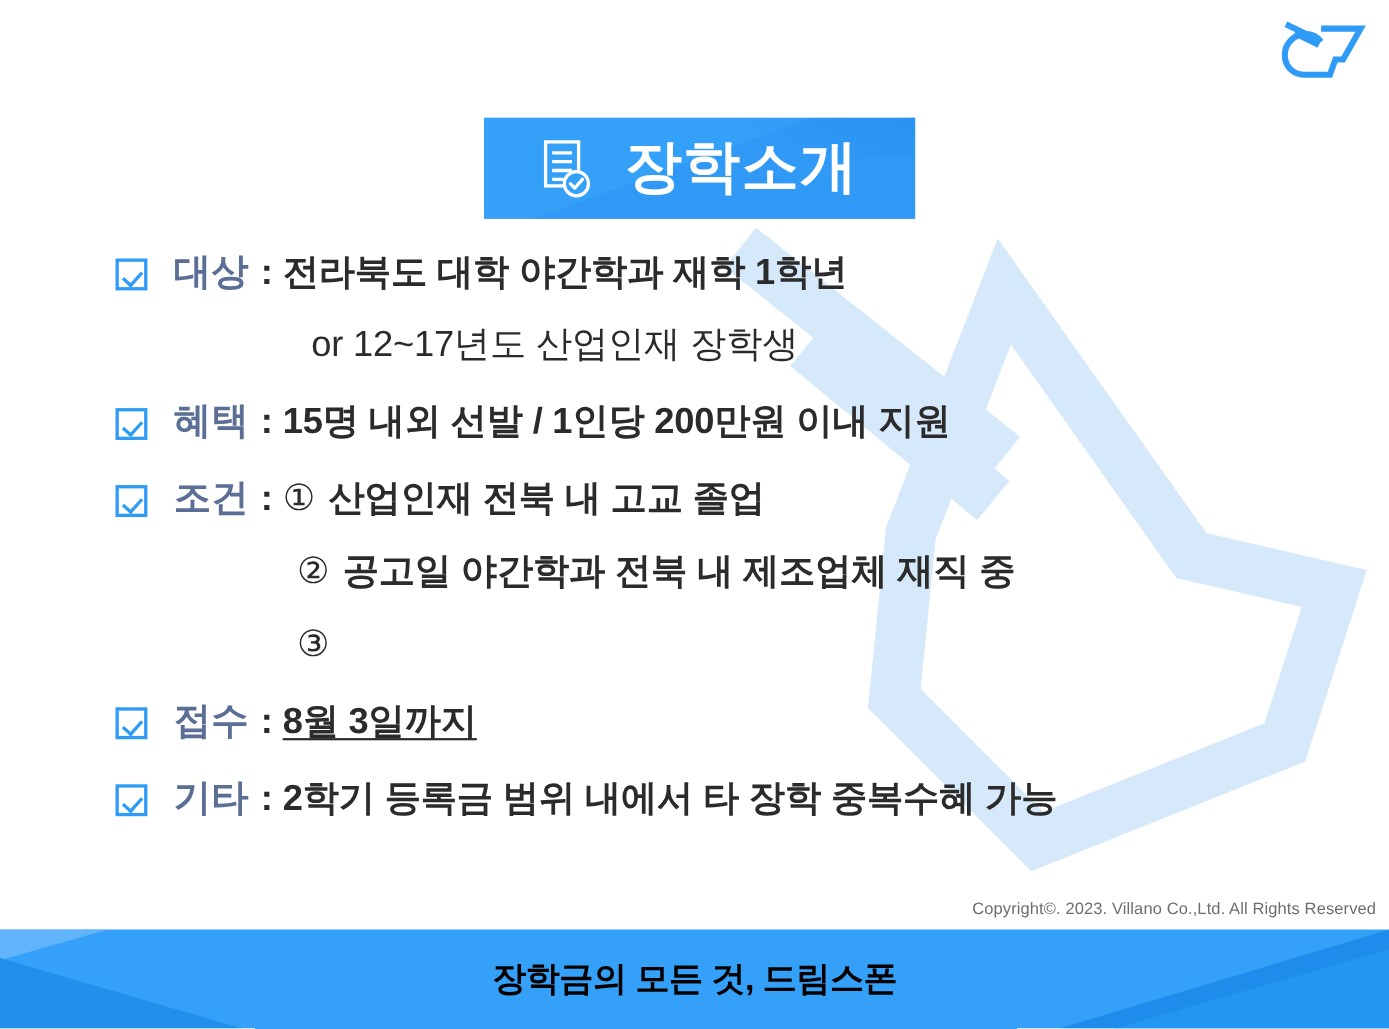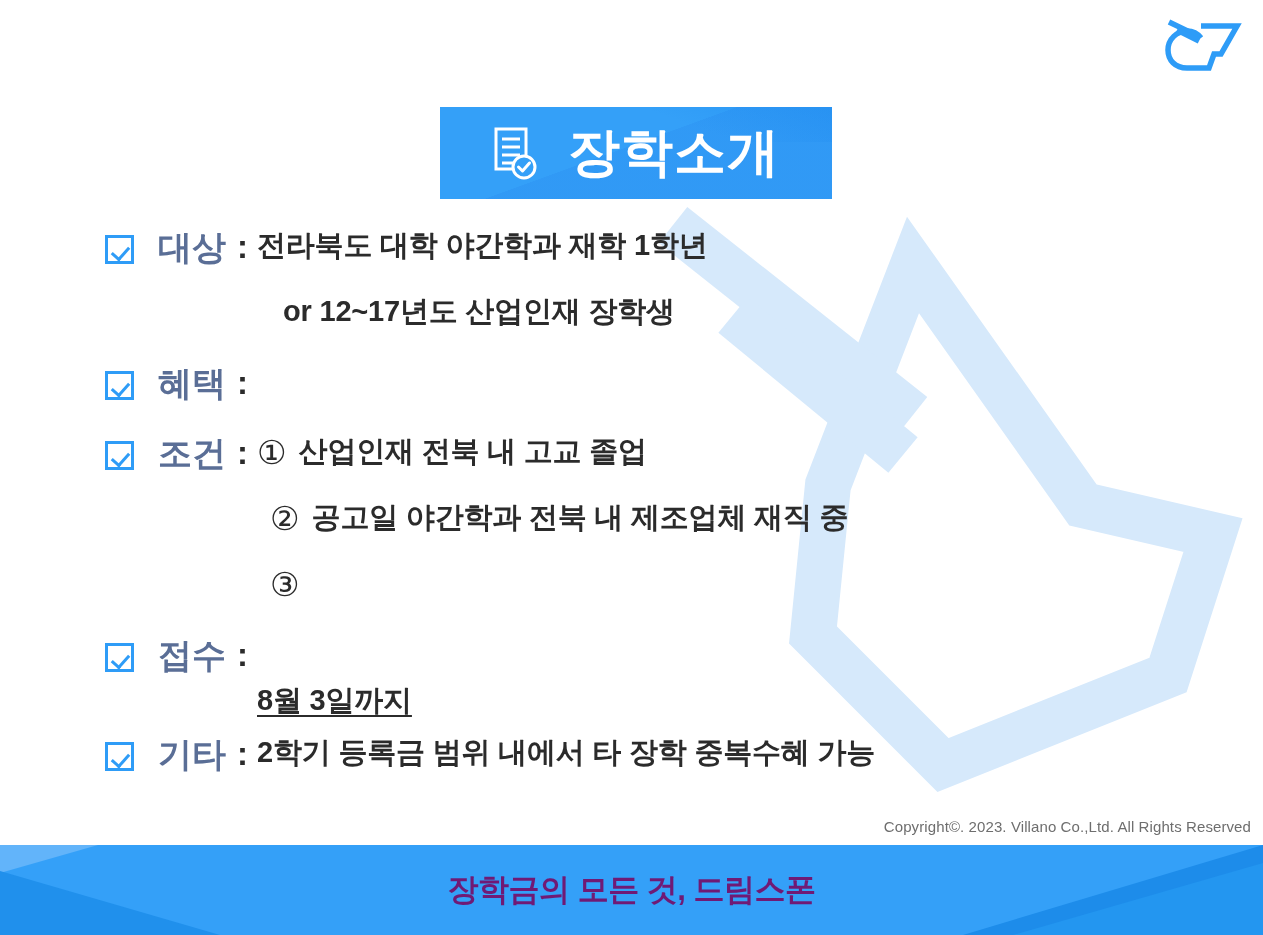--- a/index.html
+++ b/index.html
@@ -153,42 +153,41 @@
   .colon {
     color: #2b2b2b;
     font-size: 33px;
     font-weight: bold;
     line-height: 1.18;
     margin: 0 9px 0 11px;
     flex: 0 0 auto;
   }
   .body-text {
     color: #2b2b2b;
-    font-size: 29px;
+    font-size: 33px;
     font-weight: bold;
     line-height: 1.18;
     white-space: nowrap;
     letter-spacing: -0.2px;
   }
   .body-text.light {
-    font-weight: bold;
+    font-weight: normal;
   }
   .marker {
     color: #2b2b2b;
     font-size: 33px;
     font-weight: normal;
     line-height: 1.18;
     margin-right: 12px;
     flex: 0 0 auto;
   }
   .underline-seg {
     text-decoration: underline;
     text-underline-offset: 5px;
     text-decoration-thickness: 2px;
-    margin-top: 47px;
   }
 
   .spacer-sm { height: 14px; }
   .spacer-md { height: 18px; }
 
   
   .copyright {
     position: absolute;
     right: 12px;
     top: 818px;
@@ -237,21 +236,21 @@
     border-left: 250px solid transparent;
   }
   .bb-text {
     position: absolute;
     left: 0; top: 0;
     width: 100%;
     height: 100%;
     display: flex;
     align-items: center;
     justify-content: center;
-    color: #701a75;
+    color: #000000;
     font-size: 31px;
     font-weight: bold;
     letter-spacing: -0.5px;
     z-index: 3;
     white-space: nowrap;
   }
 </style>
 </head>
 <body>
 
@@ -302,20 +301,21 @@
     <div class="row cont">
       <span class="body-text light">or 12~17년도 산업인재 장학생</span>
     </div>
 
     <div class="spacer-md"></div>
 
     <div class="row main">
       <span class="checkbox"></span>
       <span class="label">혜택</span>
       <span class="colon">:</span>
+      <span class="body-text">15명 내외 선발 / 1인당 200만원 이내 지원</span>
     </div>
 
     <div class="spacer-md"></div>
 
     <div class="row main">
       <span class="checkbox"></span>
       <span class="label">조건</span>
       <span class="colon">:</span>
       <span class="marker">①</span>
       <span class="body-text">산업인재 전북 내 고교 졸업</span>

